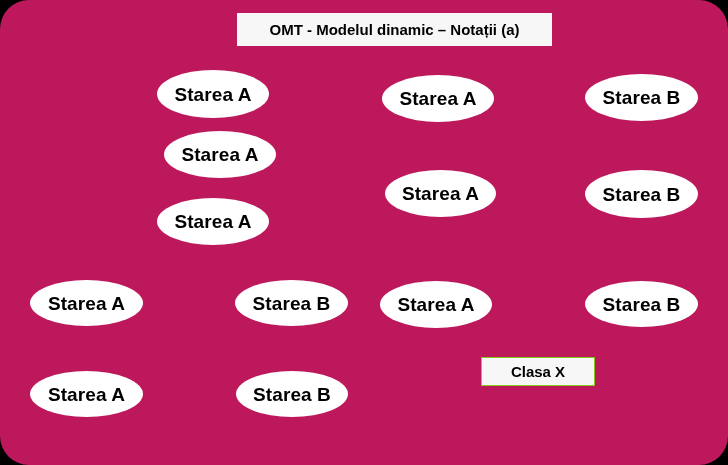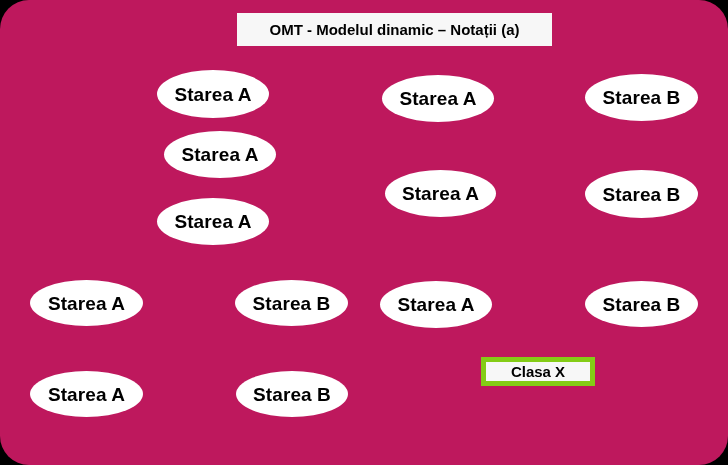--- a/index.html
+++ b/index.html
@@ -30,21 +30,21 @@
     border-radius: 50%;
   }
   .ellipse .node-label {
     font-size: 19px;
     font-weight: bold;
     letter-spacing: 0.1px;
     white-space: nowrap;
     line-height: 1;
   }
   .rect {
-    border: 5px solid #84cc16;
+    border: 1px solid #84cc16;
     background: #f7f7f7;
   }
   .rect .node-label {
     font-size: 15px;
     font-weight: bold;
     white-space: nowrap;
     line-height: 1;
   }
   .title-box {
     position: absolute;

